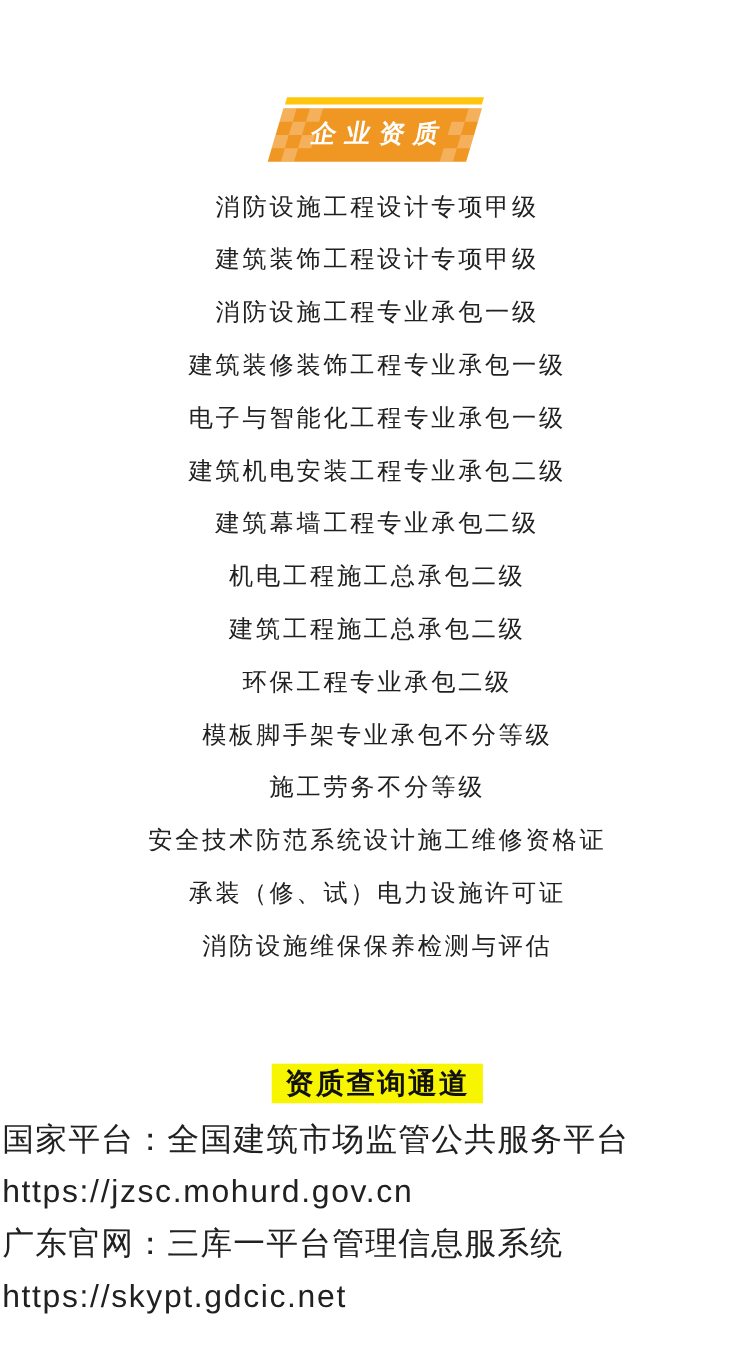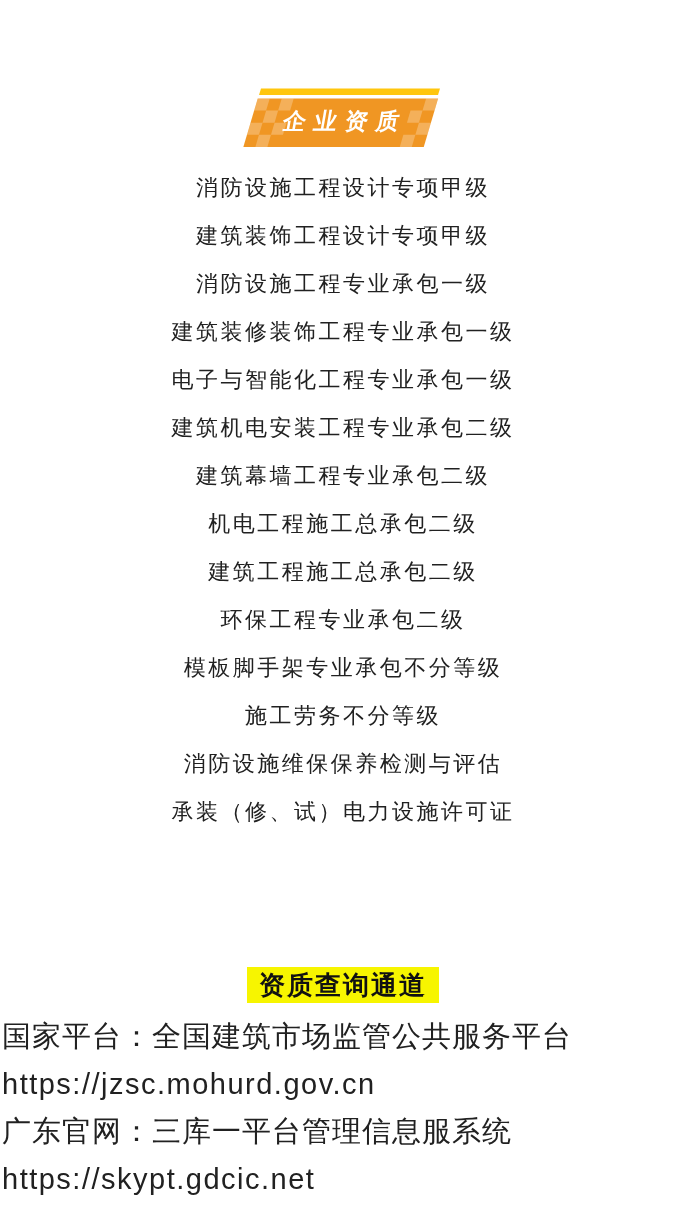--- a/index.html
+++ b/index.html
@@ -126,22 +126,23 @@
     <div class="qual-item">消防设施工程专业承包一级</div>
     <div class="qual-item">建筑装修装饰工程专业承包一级</div>
     <div class="qual-item">电子与智能化工程专业承包一级</div>
     <div class="qual-item">建筑机电安装工程专业承包二级</div>
     <div class="qual-item">建筑幕墙工程专业承包二级</div>
     <div class="qual-item">机电工程施工总承包二级</div>
     <div class="qual-item">建筑工程施工总承包二级</div>
     <div class="qual-item">环保工程专业承包二级</div>
     <div class="qual-item">模板脚手架专业承包不分等级</div>
     <div class="qual-item">施工劳务不分等级</div>
+    <div class="qual-item">安全技术防范系统设计施工维修资格证</div>
+    <div class="qual-item">承装（修、试）电力设施许可证</div>
     <div class="qual-item">消防设施维保保养检测与评估</div>
-    <div class="qual-item">承装（修、试）电力设施许可证</div>
   </div>
 
   <div class="query-row">
     <span class="query-heading">资质查询通道</span>
   </div>
 
   <div class="platforms">
     <div class="platform-line">国家平台：全国建筑市场监管公共服务平台</div>
     <div class="platform-line url">https://jzsc.mohurd.gov.cn</div>
     <div class="platform-line">广东官网：三库一平台管理信息服系统</div>

